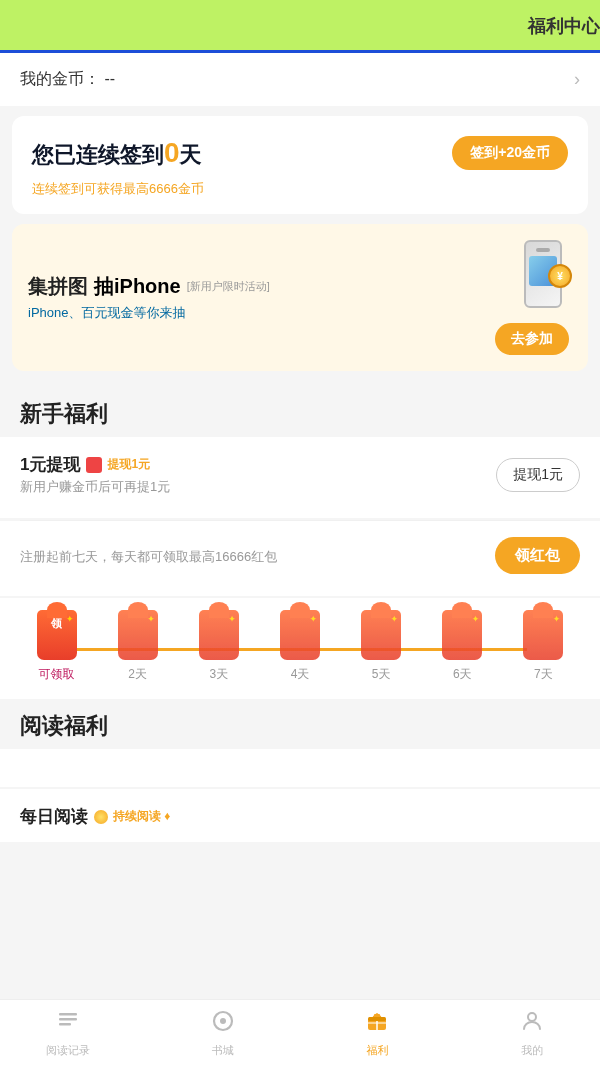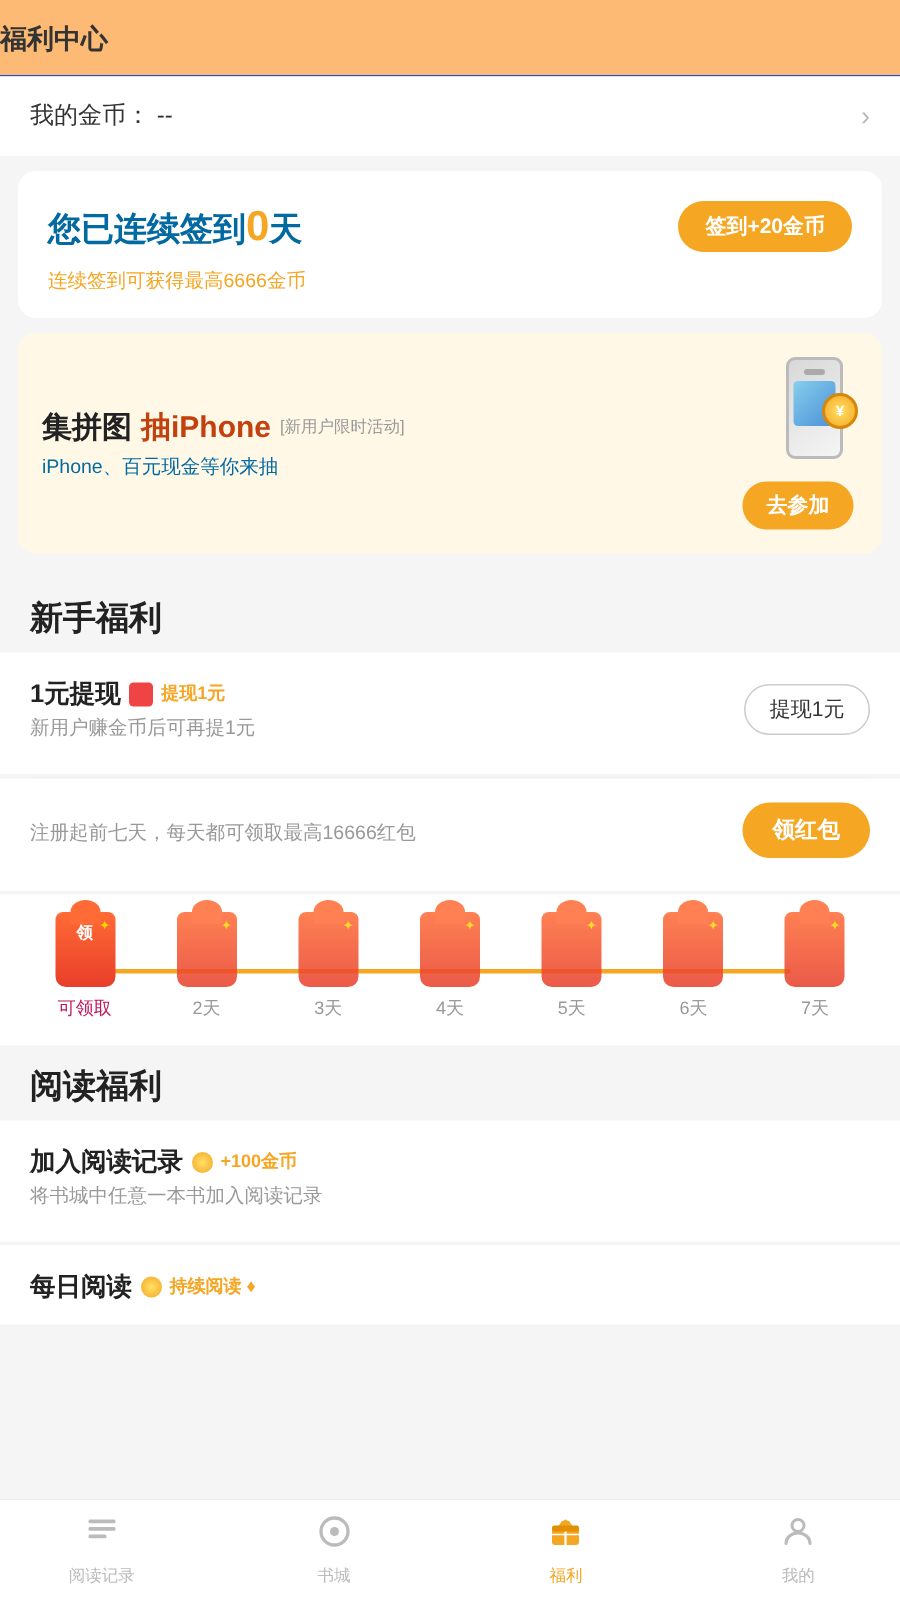--- a/index.html
+++ b/index.html
@@ -6,26 +6,26 @@
     * { box-sizing: border-box; margin: 0; padding: 0; }
     body {
       font-family: -apple-system, "PingFang SC", "Helvetica Neue", sans-serif;
       background: #f5f5f5;
       width: 600px;
       min-height: 1067px;
       overflow-x: hidden;
       color: #333;
     }
     .page-header {
-      background: #fdba74;
-      text-align: left;
+      background: #bef264;
+      text-align: right;
       padding: 14px 0 12px;
       font-size: 18px;
       font-weight: 600;
-      border-bottom: 1px solid #1d4ed8;
+      border-bottom: 3px solid #1d4ed8;
     }
     .content {
       background: #f5f5f5;
       padding-bottom: 70px;
     }
     
     .coins-row {
       background: #fff;
       display: flex;
       align-items: center;
@@ -37,21 +37,21 @@
     .coins-chevron { color: #bbb; font-size: 18px; }
 
     
     .signin-card {
       background: #fff;
       margin: 0 12px 10px;
       border-radius: 12px;
       padding: 20px 20px 16px;
     }
     .signin-title { font-size: 22px; font-weight: 700; color: #222; }
-    .signin-title span { color: #0369a1; }
+    .signin-title span { color: #0f172a; }
     .signin-btn {
       background: #F5A623;
       color: #fff;
       border: none;
       border-radius: 20px;
       padding: 8px 18px;
       font-size: 14px;
       font-weight: 600;
       white-space: nowrap;
       cursor: pointer;
@@ -293,21 +293,21 @@
     </div>
     <div class="signin-sub">
       <span>连续签到可获得最高</span><span style="color:#F5A623;">6666金币</span>
     </div>
   </div>
 
   <div class="iphone-banner">
     <div class="iphone-left">
       <div class="iphone-title">
         <span style="color:#222;font-weight:900;">集拼图</span>
-        <span style="color:#c2410c;font-weight:900;">抽iPhone</span>
+        <span style="color:#000000;font-weight:900;">抽iPhone</span>
         <span class="new-tag">[新用户限时活动]</span>
       </div>
       <div class="iphone-sub">iPhone、百元现金等你来抽</div>
     </div>
     <div class="iphone-right">
 
       <div style="position:relative;width:80px;height:75px;">
 
         <div style="position:absolute;right:10px;top:0;width:38px;height:68px;background:linear-gradient(145deg,#d8d8d8,#f5f5f5);border-radius:6px;border:2px solid #bbb;">
           <div style="width:14px;height:4px;background:#aaa;border-radius:2px;margin:6px auto 0;"></div>
@@ -417,30 +417,20 @@
         </div>
         <span class="rp-day-gray">7天</span>
       </div>
     </div>
   </div>
 
   <div class="section-title reading-section">阅读福利</div>
 
   <div class="welfare-card">
     <div class="welfare-item-top">
-      <div class="welfare-item-left">
-        <div class="welfare-item-title">
-          <span>加入阅读记录</span>
-          <span class="tag-badge" style="color:#F5A623;">
-            <span style="display:inline-block;width:14px;height:14px;background:radial-gradient(circle,#ffe066,#F5A623);border-radius:50%;margin-right:2px;"></span>
-            <span>+100金币</span>
-          </span>
-        </div>
-        <div class="welfare-sub">将书城中任意一本书加入阅读记录</div>
-      </div>
     </div>
   </div>
 
   <div class="welfare-card" style="padding-bottom:8px;">
     <div class="welfare-item-top">
       <div class="welfare-item-left">
         <div class="welfare-item-title">
           <span>每日阅读</span>
           <span class="tag-badge" style="color:#F5A623;">
             <span style="display:inline-block;width:14px;height:14px;background:radial-gradient(circle,#ffe066,#F5A623);border-radius:50%;margin-right:2px;"></span>

